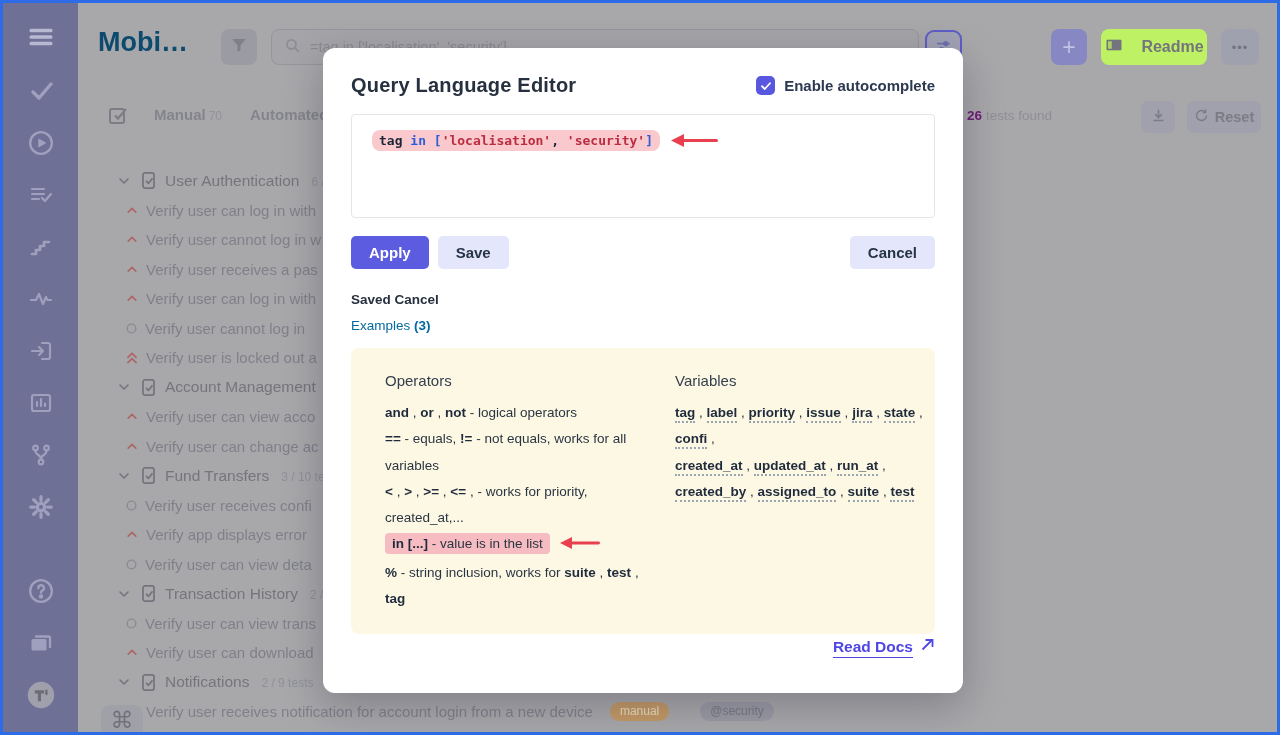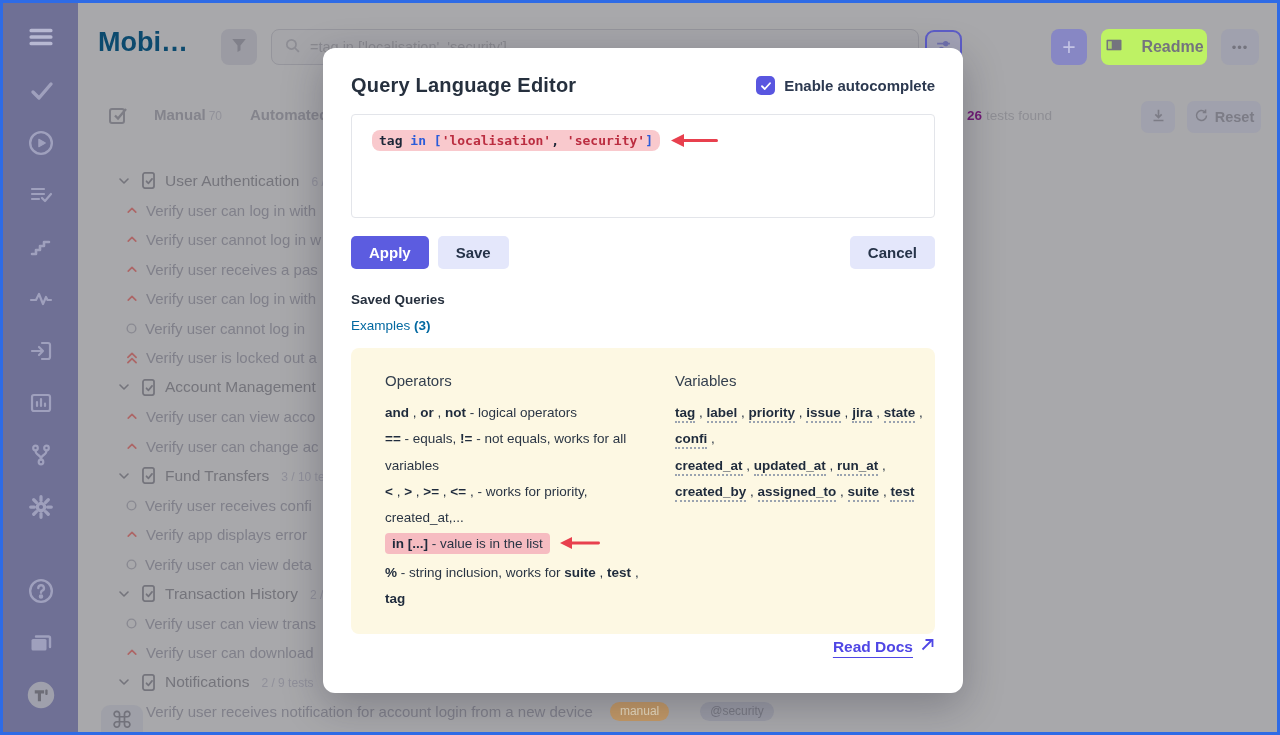--- a/index.html
+++ b/index.html
@@ -489,21 +489,21 @@
           </svg>
       </span>
     </div>
 
     <div class="m-buttons">
       <button class="btn btn-apply">Apply</button>
       <button class="btn btn-light">Save</button>
       <button class="btn btn-light btn-cancel">Cancel</button>
     </div>
 
-    <div class="m-sub">Saved Queries</div>
+    <div class="m-sub">Saved Cancel</div>
     <div class="m-sub2">
       <span>Examples</span>
       <b>(3)</b>
     </div>
 
     <div class="panel">
       <div class="p-col-left">
         <div class="p-head">Operators</div>
         <div>
             <div class="p-line"><span class="b">and</span><span class=""> , </span><span class="b">or</span><span class=""> , </span><span class="b">not</span><span class=""> - logical operators</span></div>

